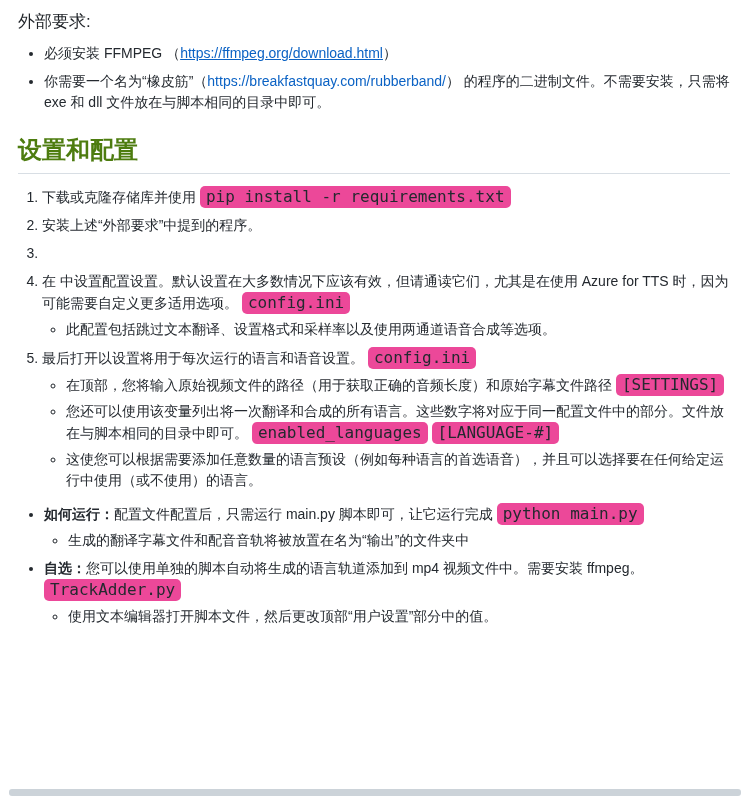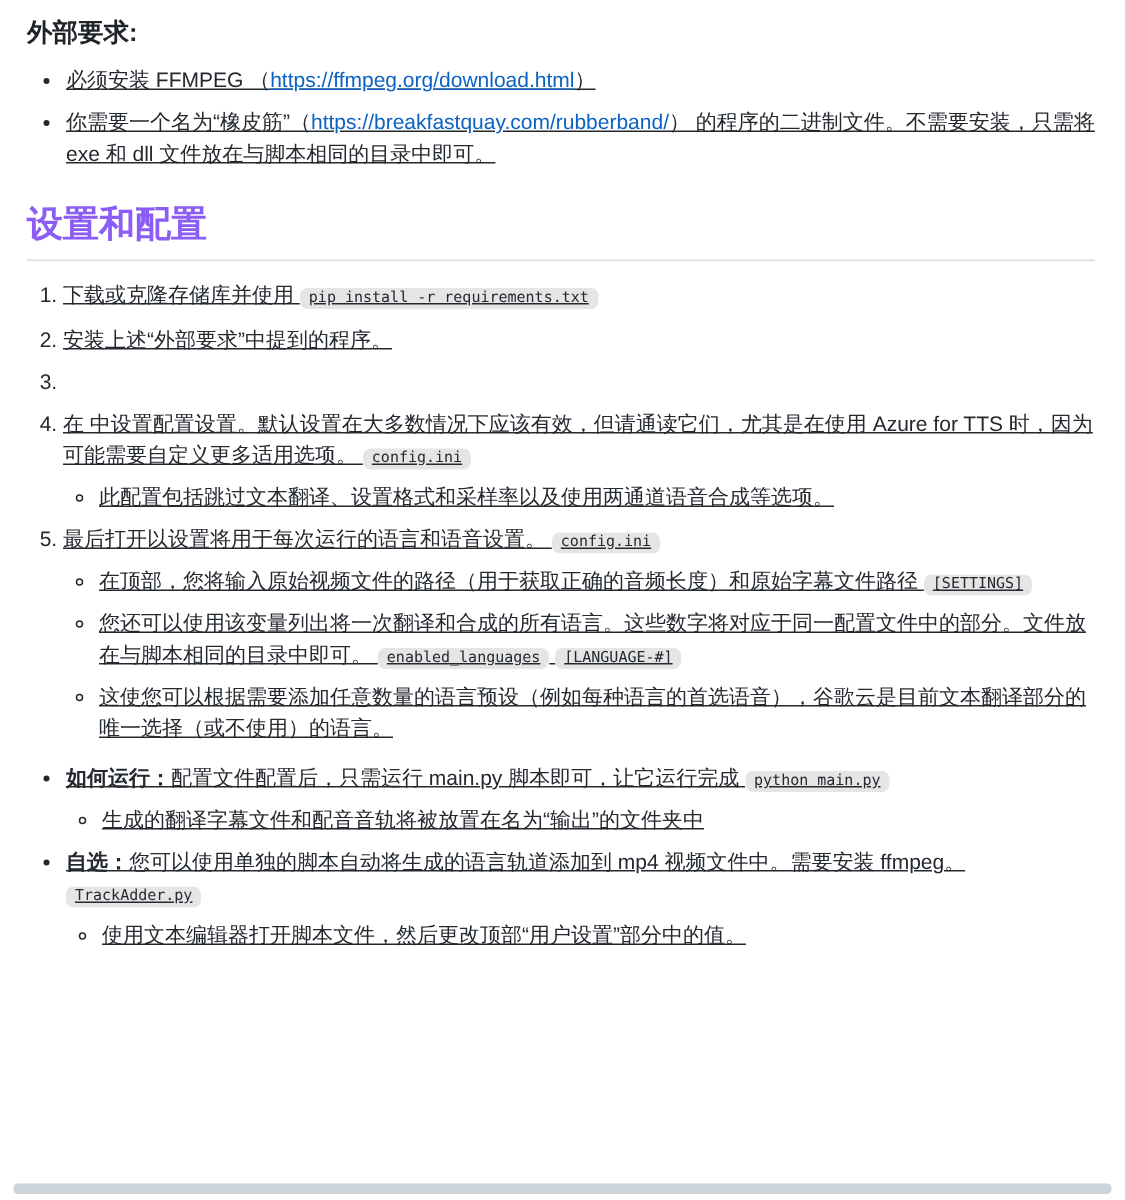--- a/index.html
+++ b/index.html
@@ -8,41 +8,40 @@
     width: 750px; height: 800px;
     background: #ffffff;
     color: #24292f;
     font-family: "Liberation Sans", sans-serif;
     overflow: hidden;
     position: relative;
   }
   .page { padding: 6px 20px 0 18px; }
 
   h2 {
-    font-size: 24px; font-weight: 700; color: #8b5cf6;
+    font-size: 24px; font-weight: 700; color: #4d7c0f;
     line-height: 1.25;
     margin: 22px 0 12px 0;
     padding-bottom: 8px;
     border-bottom: 1px solid #d8dee4;
   }
   h3 {
-    font-size: 17px; font-weight: 700; color: #1f2328;
+    font-size: 17px; font-weight: 400; color: #1f2328;
     margin: 4px 0 10px 0;
   }
 
   ul.toplist, ol.toplist {
     margin: 4px 0 12px 0;
     padding-left: 26px;
   }
   ol.toplist { padding-left: 24px; }
   ul.toplist > li, ol.toplist > li {
     font-size: 14px;
     line-height: 21px;
     margin: 7px 0;
-    text-decoration: underline;
   }
   ul.sublist {
     list-style-type: circle;
     margin: 3px 0 2px 0;
     padding-left: 24px;
   }
   ul.sublist > li {
     font-size: 14px;
     line-height: 21px;
     margin: 5px 0;
@@ -53,22 +52,22 @@
     color: #0b62c4;
     text-decoration: none;
     cursor: pointer;
   }
   a.link.u { text-decoration: underline; }
 
   .b { font-weight: 700; }
 
   code.cs {
     font-family: "DejaVu Sans Mono", monospace;
-    font-size: 10px;
-    background: #e5e5e5;
+    font-size: 16px;
+    background: #ec4899;
     color: #24292f;
     padding: 1px 6px 2px 6px;
     border-radius: 5px;
     white-space: nowrap;
   }
   .code-line { margin: 3px 0 2px 0; }
 
   .bottom-bar {
     position: absolute;
     left: 9px; right: 9px;
@@ -116,21 +115,21 @@
 
     <li>
       <span>最后打开以设置将用于每次运行的语言和语音设置。 </span><code class="cs">config.ini</code>
       <ul class="sublist">
         <li>
           <span>在顶部，您将输入原始视频文件的路径（用于获取正确的音频长度）和原始字幕文件路径 </span><code class="cs">[SETTINGS]</code>
         </li>
         <li>
           <span>您还可以使用该变量列出将一次翻译和合成的所有语言。这些数字将对应于同一配置文件中的部分。文件放在与脚本相同的目录中即可。 </span><code class="cs">enabled_languages</code> <code class="cs">[LANGUAGE-#]</code>
         </li>
-        <li>这使您可以根据需要添加任意数量的语言预设（例如每种语言的首选语音），谷歌云是目前文本翻译部分的唯一选择（或不使用）的语言。</li>
+        <li>这使您可以根据需要添加任意数量的语言预设（例如每种语言的首选语音），并且可以选择要在任何给定运行中使用（或不使用）的语言。</li>
       </ul>
     </li>
   </ol>
 
   <ul class="toplist">
 
     <li>
       <span class="b">如何运行：</span><span>配置文件配置后，只需运行 main.py 脚本即可，让它运行完成 </span><code class="cs">python main.py</code>
       <ul class="sublist">
         <li>生成的翻译字幕文件和配音音轨将被放置在名为“输出”的文件夹中</li>

